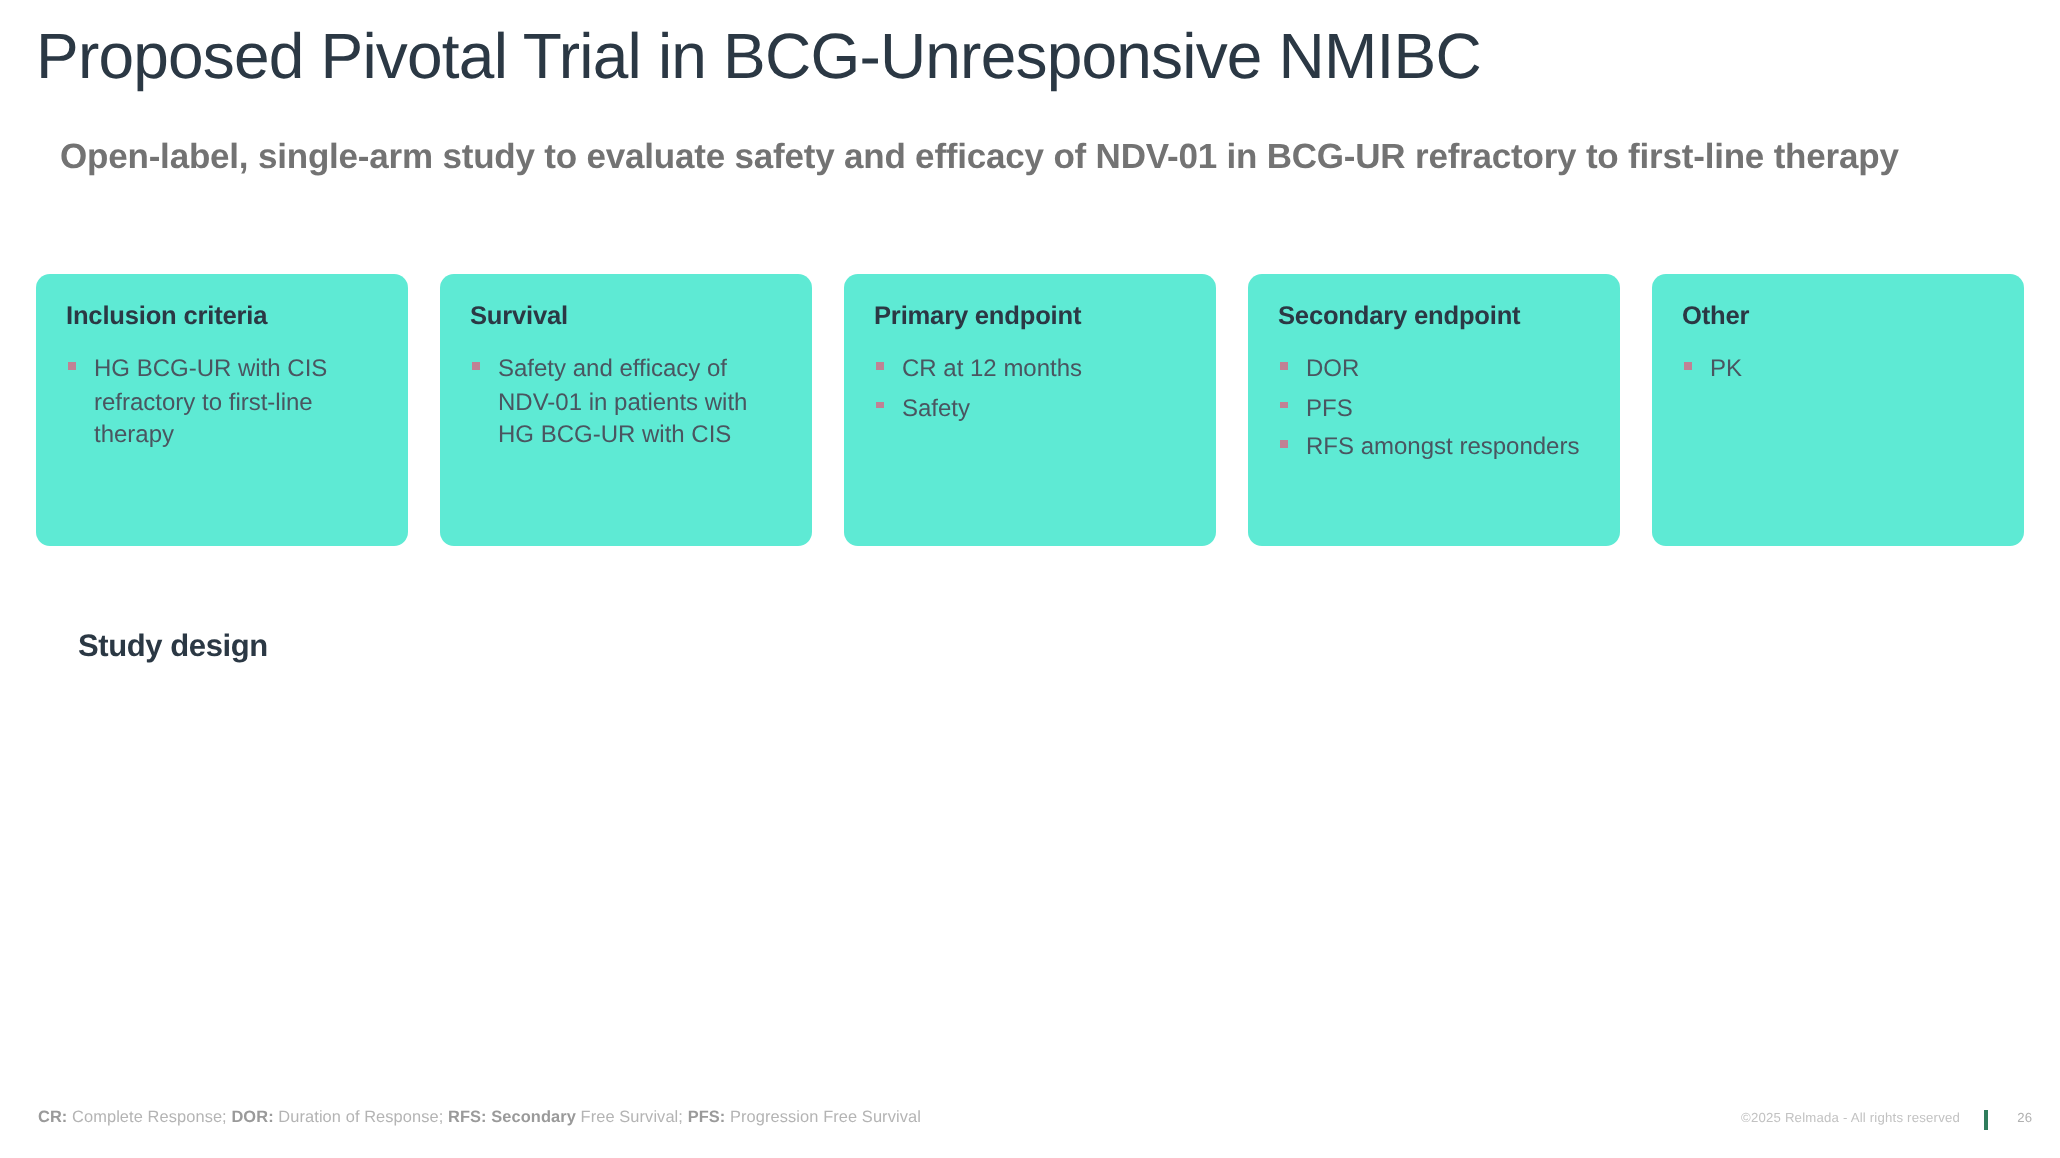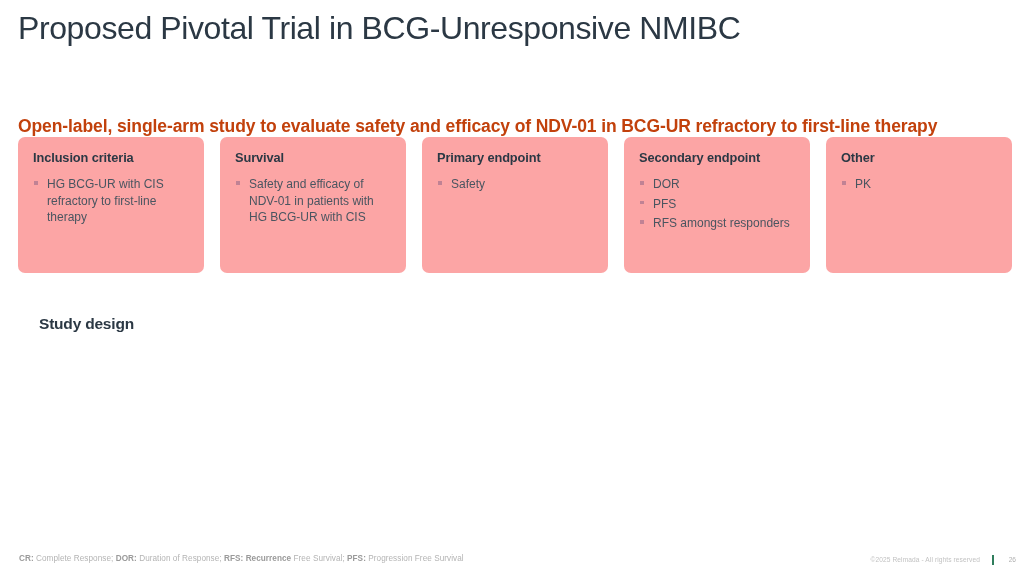--- a/index.html
+++ b/index.html
@@ -13,34 +13,34 @@
   }
   .slide{position:absolute;inset:0;}
 
   
   .title{
     position:absolute;left:18px;top:11px;width:990px;
     font-size:32px;font-weight:normal;letter-spacing:-0.4px;
     color:#2b3844;line-height:1.12;
   }
   .subtitle{
-    position:absolute;left:18px;top:66px;width:940px;
-    font-size:17.5px;font-weight:bold;color:#c2410c;
-    line-height:1.42;letter-spacing:-0.1px;margin-top:48px;
+    position:absolute;left:30px;top:66px;width:940px;
+    font-size:17.5px;font-weight:bold;color:#737373;
+    line-height:1.42;letter-spacing:-0.1px;
   }
 
   
   .cards{
     position:absolute;left:18px;top:137px;
     width:994px;height:136px;
     display:flex;gap:16px;
   }
   .card{
     flex:1 1 0;
-    background:#fca5a5;
+    background:#5eead4;
     border-radius:7px;
     padding:13px 14px 10px 15px;
     box-sizing:border-box;
     overflow:hidden;
   }
   .card-title{
     font-size:12.8px;font-weight:bold;color:#2b3844;
     margin-bottom:11px;letter-spacing:-0.1px;
   }
   .card-list{list-style:none;margin:0;padding:0;}
@@ -105,20 +105,21 @@
       </div>
       <div class="card">
         <div class="card-title">Survival</div>
         <ul class="card-list">
           <li><span class="bullet"></span><span>Safety and efficacy of NDV-01 in patients with HG BCG-UR with CIS</span></li>
         </ul>
       </div>
       <div class="card">
         <div class="card-title">Primary endpoint</div>
         <ul class="card-list">
+          <li><span class="bullet"></span><span>CR at 12 months</span></li>
           <li><span class="bullet"></span><span>Safety</span></li>
         </ul>
       </div>
       <div class="card">
         <div class="card-title">Secondary endpoint</div>
         <ul class="card-list">
           <li><span class="bullet"></span><span>DOR</span></li>
           <li><span class="bullet"></span><span>PFS</span></li>
           <li><span class="bullet"></span><span>RFS amongst responders</span></li>
         </ul>
@@ -141,18 +142,18 @@
     
 
     
 
     
 
     
 
   </div>
 
-  <div class="footnote" id="footnote-host"><b>CR:</b><span> Complete Response; </span><b>DOR:</b><span> Duration of Response; </span><b>RFS: Recurrence</b><span> Free Survival; </span><b>PFS:</b><span> Progression Free Survival</span></div>
+  <div class="footnote" id="footnote-host"><b>CR:</b><span> Complete Response; </span><b>DOR:</b><span> Duration of Response; </span><b>RFS: Secondary</b><span> Free Survival; </span><b>PFS:</b><span> Progression Free Survival</span></div>
   <div class="copyright">©2025 Relmada - All rights reserved</div>
   <div class="pagebar"></div>
   <div class="pagenum">26</div>
 
 </div>
 
 </body></html>

